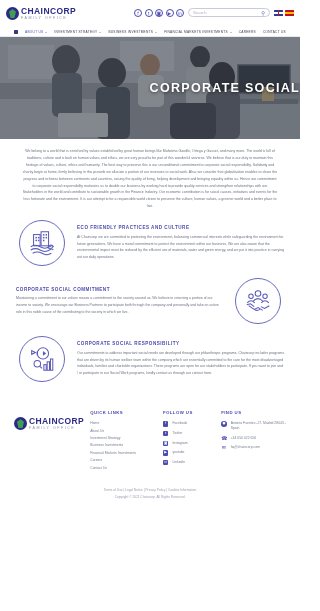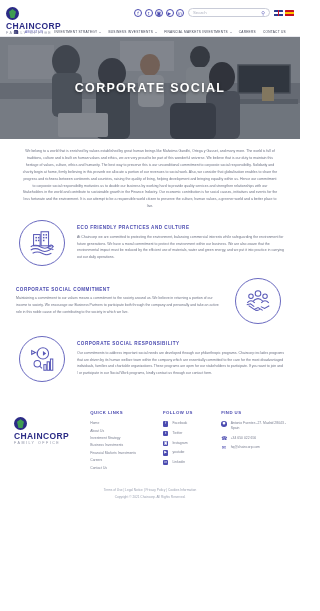--- a/index.html
+++ b/index.html
@@ -11,21 +11,21 @@
     overflow: hidden;
   }
   .page { width: 300px; height: 611px; position: relative; }
 
   
   .topbar {
     height: 28px; background: #ffffff;
     display: flex; align-items: flex-start;
     padding: 4px 6px 0 6px; position: relative;
   }
-  .logo { display: flex; gap: 2px; margin-top: 3px; flex-direction: column; }
+  .logo { display: flex; gap: 2px; margin-top: 3px; }
   .logo-mark {
     width: 13px; height: 13px; border-radius: 50%;
     background: #2b2b86; position: relative; flex: none;
   }
   .logo-mark::after {
     content: ""; position: absolute; left: 3px; top: 2px;
     width: 7px; height: 9px; background: #3f9c52;
     clip-path: polygon(50% 0%, 100% 30%, 78% 100%, 22% 100%, 0% 30%);
   }
   .logo-txt { line-height: 1; }
@@ -86,21 +86,21 @@
     height: 102px; position: relative; overflow: hidden;
     background: #4a5560;
   }
   .hero-photo { position: absolute; inset: 0; }
   .hero-overlay {
     position: absolute; inset: 0;
     background: rgba(38,44,56,.52);
   }
   .hero-title {
     position: absolute; inset: 0;
-    display: flex; flex-direction: column; align-items: center;
+    display: flex; flex-direction: column; align-items: flex-end;
     justify-content: center; text-align: center;
     color: #fff; font-size: 12.5px; font-weight: bold;
     letter-spacing: 1.3px; line-height: 1.5;
     text-shadow: 0 1px 3px rgba(0,0,0,.5);
   }
 
   
   .intro {
     padding: 9px 22px 4px 22px; text-align: center;
     font-size: 3.55px; line-height: 1.95; color: #6c7183;

